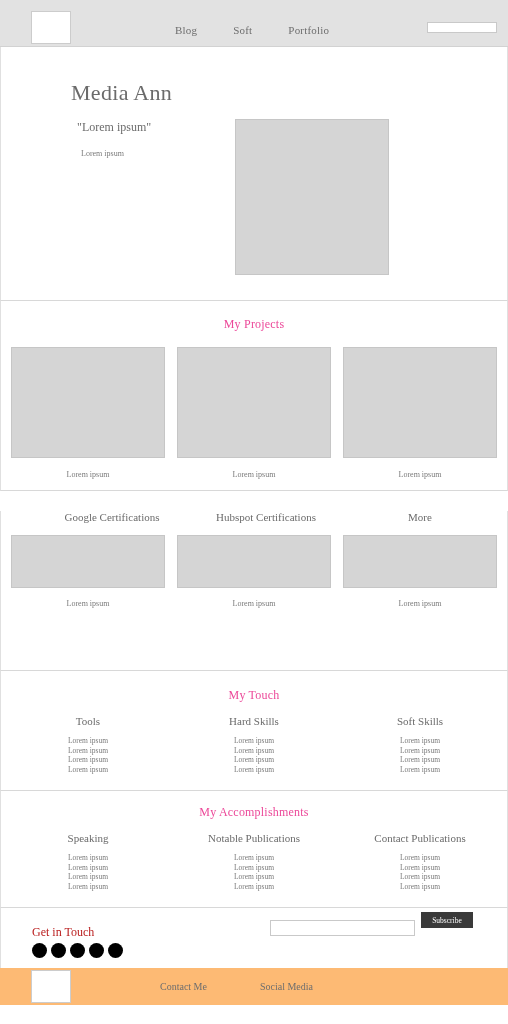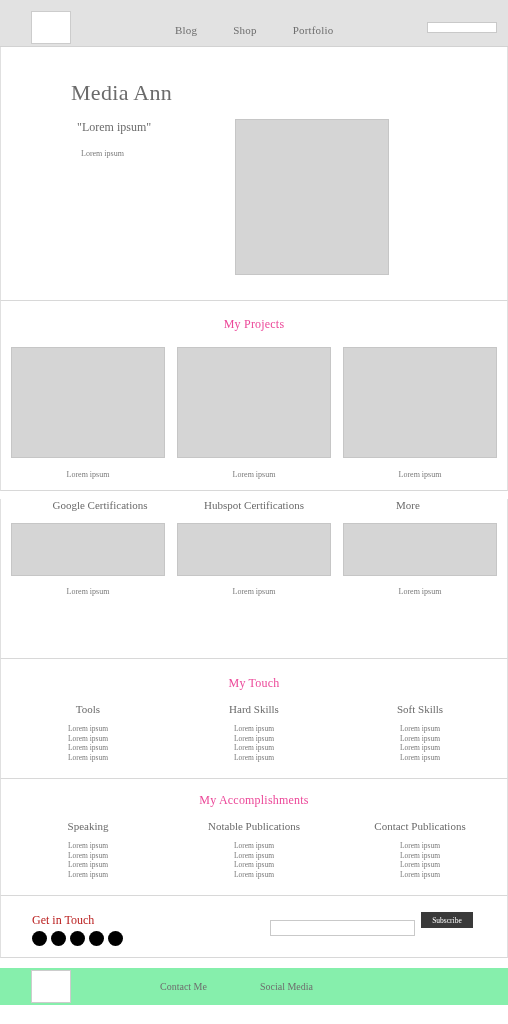--- a/index.html
+++ b/index.html
@@ -145,23 +145,23 @@
     color: #7a7a7a;
     margin-top: 12px;
   }
   .projects .tri-row { margin-top: 15px; }
 
   
   .certs { height: 160px; }
   .certs .section-title { padding-top: 19px; }
   .cert-heads {
     display: flex;
-    justify-content: center;
+    justify-content: flex-end;
     padding: 0 10px;
-    margin-top: 8px;
+    margin-top: 20px;
     box-sizing: border-box;
   }
   .cert-head {
     width: 154px;
     text-align: center;
     font-size: 11px;
     color: #6b6b6b;
   }
   .certs .tri-row { margin-top: 12px; }
   .cert-box {
@@ -251,21 +251,21 @@
     box-sizing: border-box;
   }
 
   
   .footer {
     position: absolute;
     left: 0;
     top: 968px;
     width: 508px;
     height: 37px;
-    background: #86efac;
+    background: #fdba74;
   }
   .footer-logo {
     position: absolute;
     left: 31px;
     top: 2px;
     width: 40px;
     height: 33px;
     background: #ffffff;
     border: 1px solid #cccccc;
     box-sizing: border-box;
@@ -287,21 +287,21 @@
 </style>
 </head>
 <body>
 
 <div class="page">
 
   <div class="header">
     <div class="logo-box"></div>
     <div class="nav">
       <span class="nav-item">Blog</span>
-      <span class="nav-item">Shop</span>
+      <span class="nav-item">Soft</span>
       <span class="nav-item">Portfolio</span>
     </div>
     <input class="header-search" type="text" placeholder="" style="">
   </div>
 
   <div class="section hero">
     <div class="hero-name">Media Ann</div>
     <div class="hero-quote">"Lorem ipsum"</div>
     <div class="hero-sub">Lorem ipsum</div>
     <div class="hero-image"></div>

